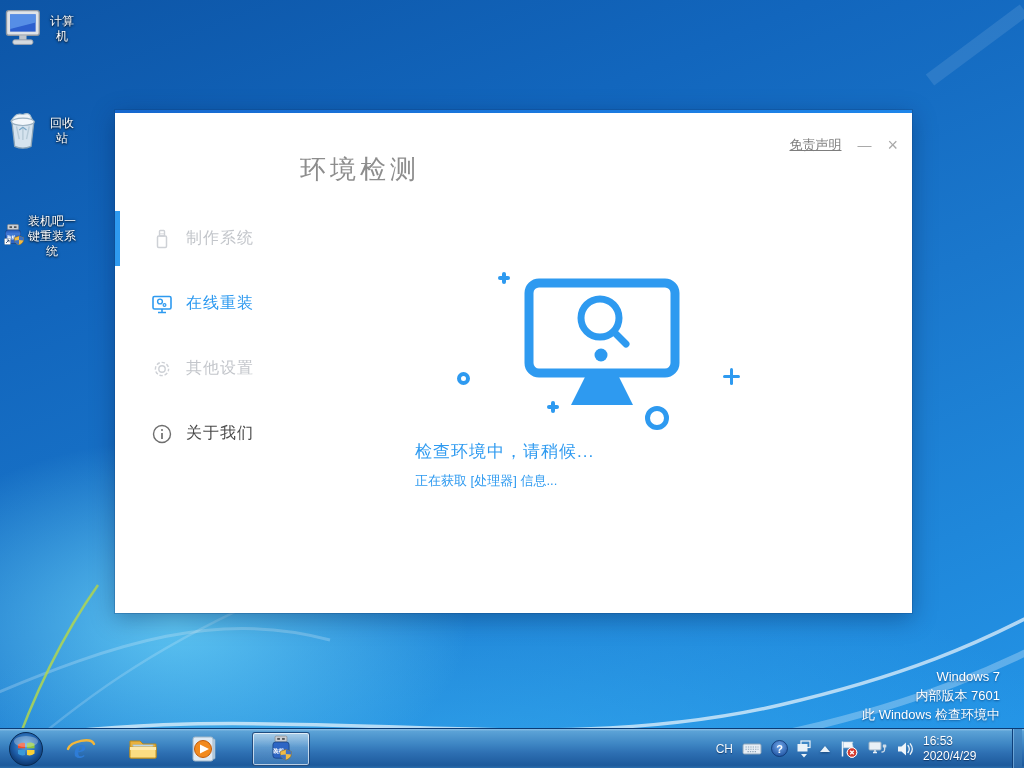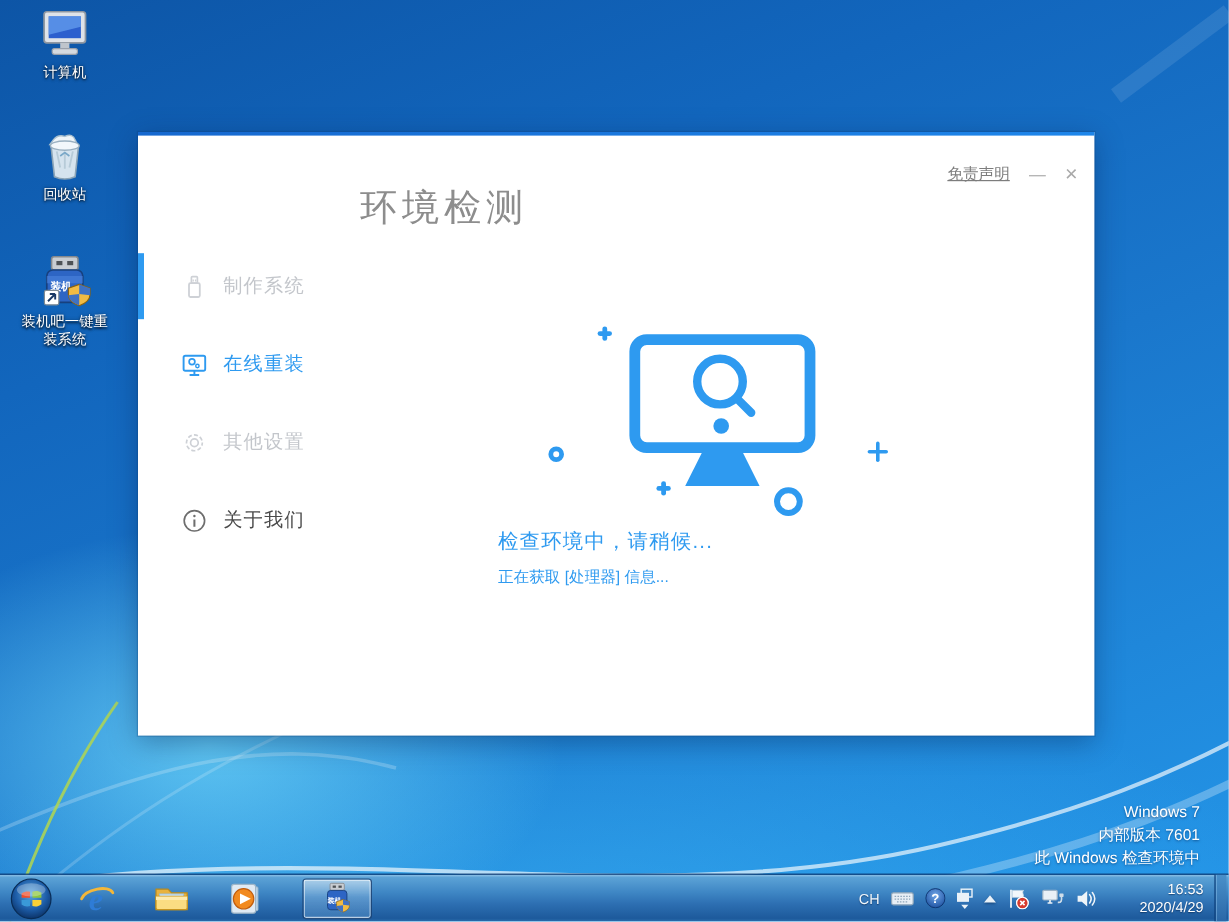--- a/index.html
+++ b/index.html
@@ -7,21 +7,21 @@
   #stage { position:relative; width:1024px; height:768px; overflow:hidden;
     background:
       radial-gradient(ellipse 420px 260px at 17% 81%, rgba(120,225,255,.70), rgba(120,225,255,0) 70%),
       radial-gradient(ellipse 900px 360px at 50% 102%, rgba(60,180,245,.55), rgba(60,180,245,0) 65%),
       linear-gradient(158deg, #0d55a6 0%, #1266bd 28%, #1a77cc 55%, #1f87da 78%, #2496e8 100%);
   }
   svg { display:block; }
   .swoosh { position:absolute; left:0; top:0; pointer-events:none; }
 
   
-  .dicon { position:absolute; left:15px; width:78px; display:flex; flex-direction:column; align-items:center; cursor:default; }
+  .dicon { position:absolute; left:1px; width:78px; display:flex; flex-direction:row; align-items:center; cursor:default; }
   .dicon .dlabel { margin-top:2px; font-size:12px; color:#fff; text-align:center; line-height:15px;
                    text-shadow:0 1px 2px rgba(0,0,0,.85), 0 0 3px rgba(0,0,0,.5); }
   #dicon-computer { top:5px; }
   #dicon-recycle  { top:107px; }
   #dicon-usb      { top:211px; }
 
   
   .appwin { position:absolute; left:115px; top:110px; width:797px; height:503px; background:#fff;
             box-shadow:0 0 0 1px rgba(10,60,120,.25), 0 6px 22px rgba(0,25,70,.35); }
   .appwin .topline { position:absolute; left:0; top:0; width:100%; height:3px;
@@ -29,21 +29,21 @@
   .win-ctrl-row { position:absolute; top:26px; right:14px; display:flex; align-items:center; gap:16px; }
   .disclaimer { font-size:13px; color:#7d7d7d; text-decoration:underline; cursor:pointer; }
   .wbtn { color:#a9a9a9; cursor:pointer; line-height:16px; }
   .wbtn.min { font-size:14px; }
   .wbtn.cls { font-size:18px; }
 
   .logo-block { position:absolute; left:18px; top:14px; width:150px; cursor:default; }
   .logo-title { font-size:42px; font-weight:bold; color:#2e9af0; letter-spacing:1px; line-height:48px;
                 transform:scaleY(1.05); white-space:nowrap; }
   .logo-domain { font-size:10px; font-weight:bold; color:#2e9af0; letter-spacing:2.5px; text-align:right; margin-top:-2px; }
-  .page-title { position:absolute; left:185px; top:42px; font-size:31px; color:#8d8d8d; letter-spacing:4px; }
+  .page-title { position:absolute; left:185px; top:42px; font-size:26px; color:#8d8d8d; letter-spacing:4px; }
 
   .menu { position:absolute; left:0; top:96px; width:290px; }
   .menu-item { position:relative; height:65px; display:flex; align-items:center; padding-left:36px; cursor:pointer; }
   .menu-item .mi-icon { width:22px; height:22px; margin-right:13px; }
   .menu-item .mi-label { font-size:16px; letter-spacing:1px; }
   .menu-item.dim  .mi-label { color:#c3c6cb; }
   .menu-item.dim  .mi-icon  { color:#ced1d6; }
   .menu-item.active .mi-label { color:#2e9af0; }
   .menu-item.active .mi-icon  { color:#2e9af0; }
   .menu-item.dark .mi-label { color:#4a4a4a; }
@@ -79,21 +79,21 @@
   .tb-orb { width:40px; height:38px; margin-right:18px; }
   .tb-ico { width:34px; height:36px; margin-right:28px; }
   .tb-app { width:58px; height:34px; margin-left:2px; border:1px solid rgba(20,60,110,.85); border-radius:3px;
      background:linear-gradient(180deg, rgba(255,255,255,.5), rgba(190,225,250,.28) 45%, rgba(120,180,230,.30));
      box-shadow:inset 0 0 0 1px rgba(255,255,255,.65); }
   .tb-right { margin-left:auto; display:flex; align-items:center; height:100%; gap:9px; padding-right:2px; }
   .tray-lang { font-size:12px; color:#f2f7fb; text-shadow:0 1px 1px rgba(0,30,70,.6); cursor:pointer; }
   .tray-ico { cursor:pointer; display:flex; align-items:center; justify-content:center; }
   .tray-up { width:0; height:0; border-left:5px solid transparent; border-right:5px solid transparent;
              border-bottom:6px solid #eaf2f8; cursor:pointer; filter:drop-shadow(0 1px 1px rgba(0,30,70,.5)); }
-  .tray-clock { text-align:right; color:#fff; font-size:12px; line-height:15px; width:80px; cursor:default;
+  .tray-clock { text-align:left; color:#fff; font-size:12px; line-height:15px; width:80px; cursor:default;
                 text-shadow:0 1px 1px rgba(0,30,70,.6); }
   .show-desktop { width:10px; height:40px; border-left:1px solid #0e3f79;
       background:linear-gradient(180deg,#4a90ca,#2a66a6); box-shadow:inset 1px 0 0 rgba(160,210,245,.5); cursor:pointer; }
 </style>
 </head>
 <body>
 
 <div id="stage">
 
   <svg class="swoosh" width="1024" height="768" viewBox="0 0 1024 768">

